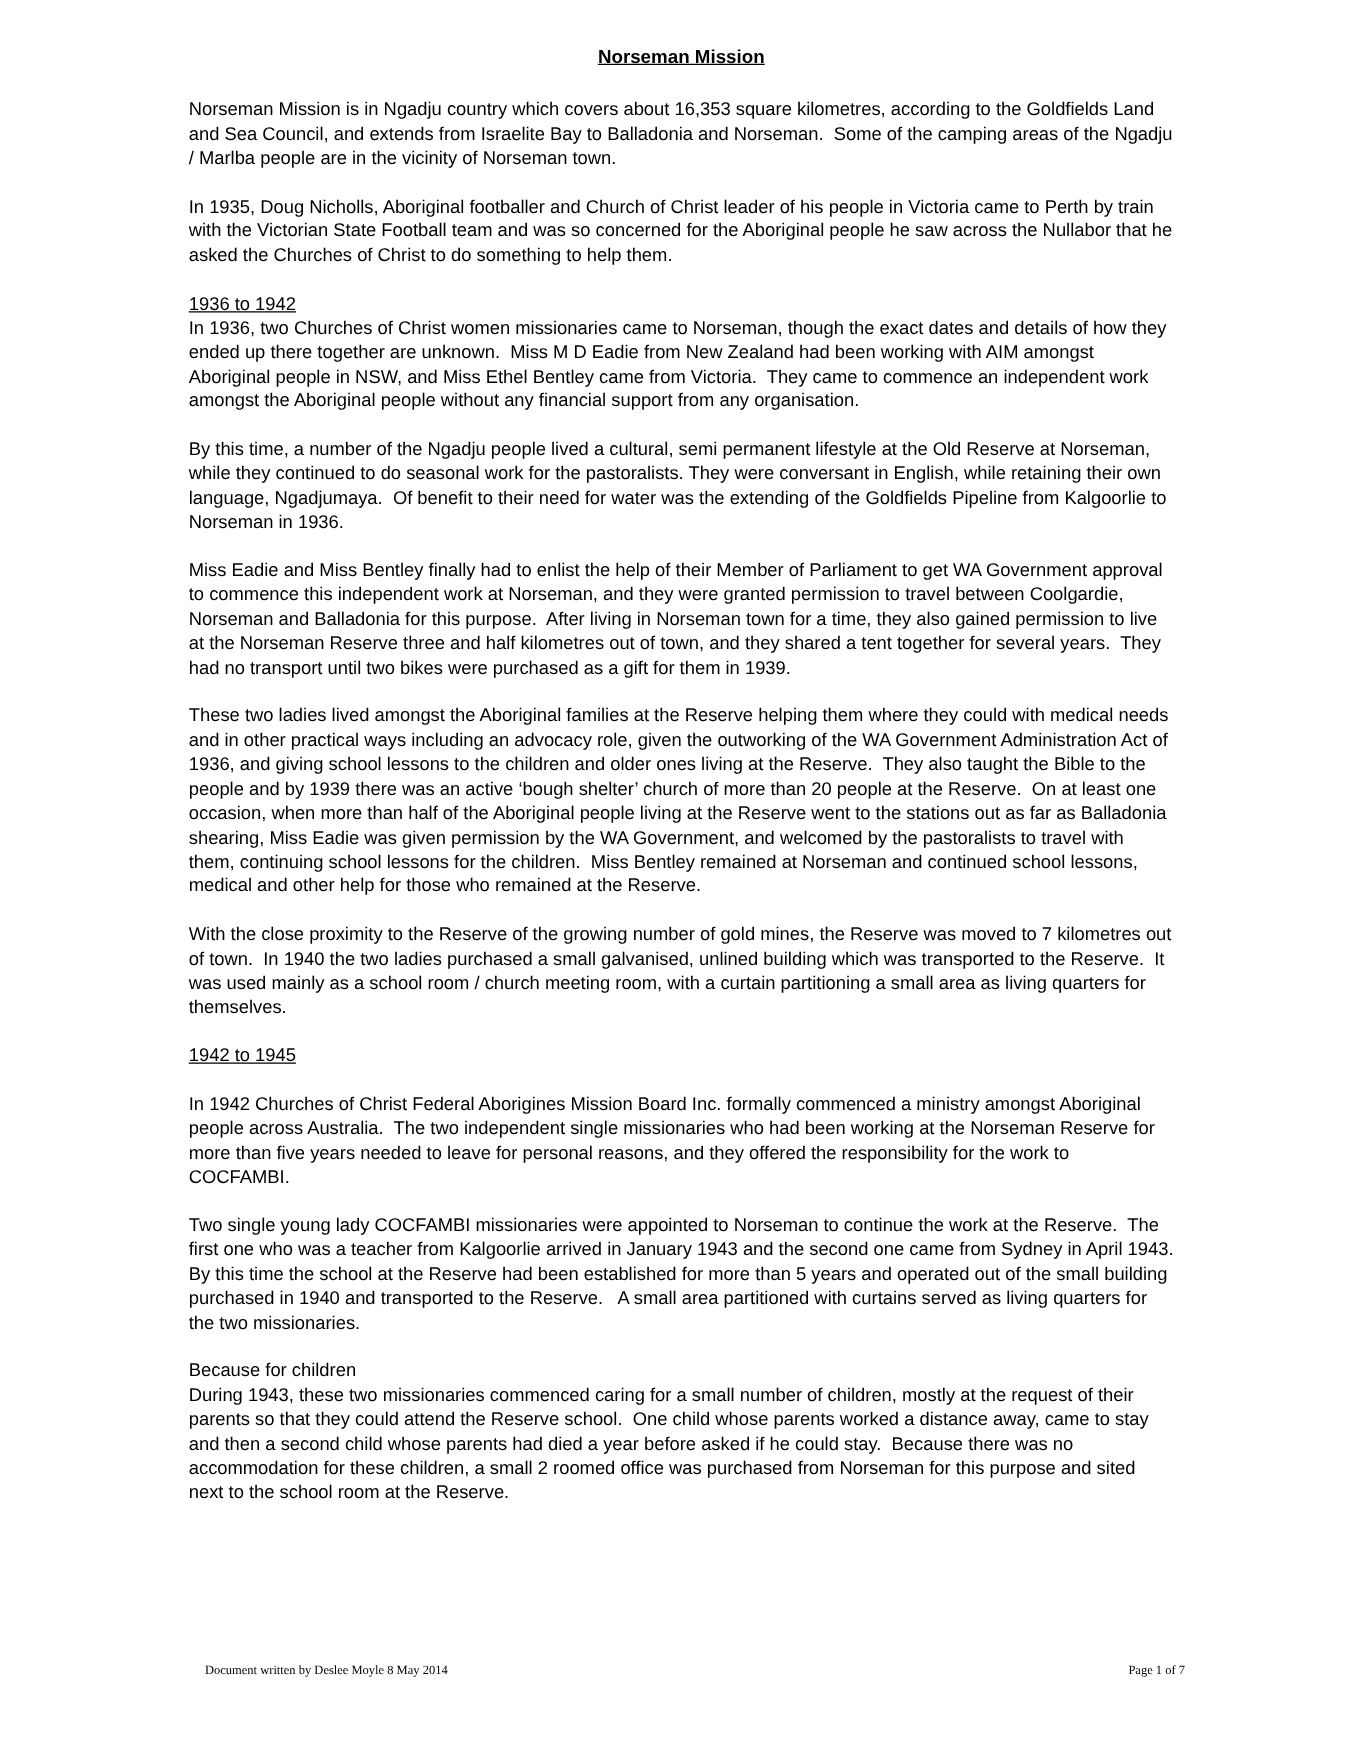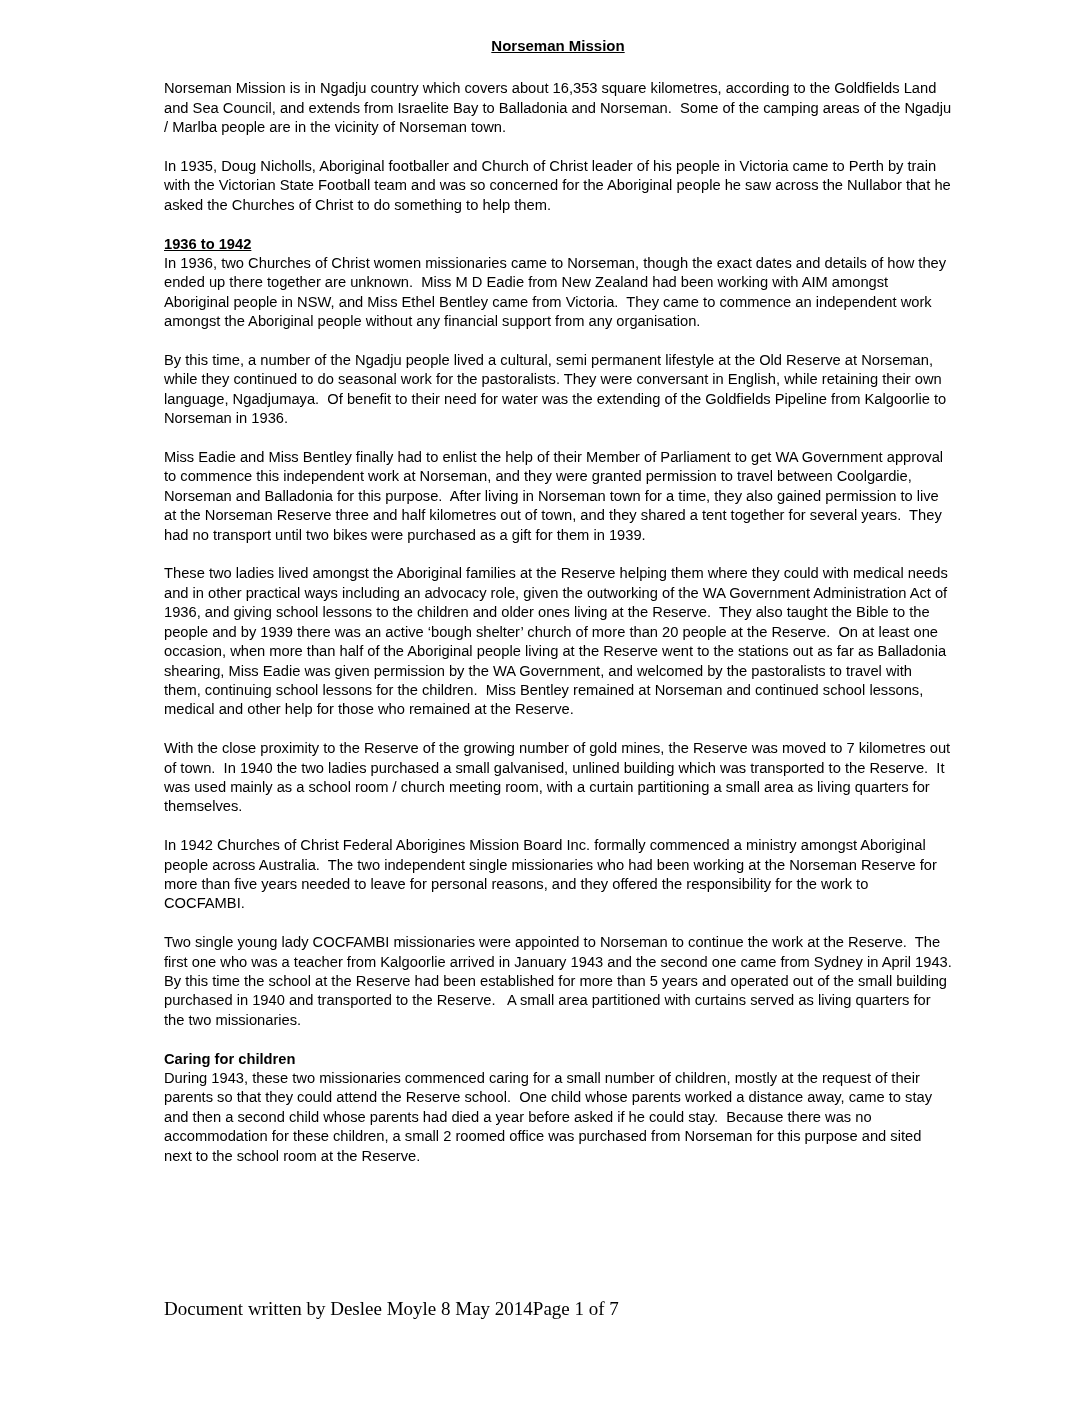--- a/index.html
+++ b/index.html
@@ -11,81 +11,83 @@
     position: relative;
     width: 1088px;
     height: 1408px;
     background: #ffffff;
     color: #000000;
     overflow: hidden;
     font-family: "Liberation Sans", sans-serif;
   }
   .content {
     position: absolute;
-    left: 164px;
+    left: 151px;
     top: 36px;
     width: 788px;
     font-size: 14.7px;
     line-height: 19.4px;
   }
   .doc-title {
     font-size: 15px;
     font-weight: bold;
     text-decoration: underline;
     text-align: center;
     margin: 0 0 24px 0;
     white-space: pre-wrap;
   }
   .para {
     margin: 0 0 19.4px 0;
     white-space: pre-wrap;
   }
   .heading {
-    font-weight: bold;
+    font-weight: normal;
     margin: 0;
     white-space: pre-wrap;
   }
   .heading.underlined {
     text-decoration: underline;
   }
   .heading.spaced-after {
     margin-bottom: 19.4px;
   }
   .page-footer {
     position: absolute;
     left: 164px;
-    top: 1300px;
+    top: 1328px;
     width: 784px;
     display: flex;
+    justify-content: space-between;
     font-family: "Liberation Serif", serif;
-    font-size: 19px;
+    font-size: 10px;
     line-height: 17px;
   }
 </style>
 </head>
 <body>
 
 <div class="page">
   <div class="content">
     <div class="doc-title">Norseman Mission</div>
 
     <div class="para">Norseman Mission is in Ngadju country which covers about 16,353 square kilometres, according to the Goldfields Land and Sea Council, and extends from Israelite Bay to Balladonia and Norseman.  Some of the camping areas of the Ngadju / Marlba people are in the vicinity of Norseman town.</div>
     <div class="para">In 1935, Doug Nicholls, Aboriginal footballer and Church of Christ leader of his people in Victoria came to Perth by train with the Victorian State Football team and was so concerned for the Aboriginal people he saw across the Nullabor that he asked the Churches of Christ to do something to help them.</div>
 
     <div class="heading underlined">1936 to 1942</div>
     <div class="para">In 1936, two Churches of Christ women missionaries came to Norseman, though the exact dates and details of how they ended up there together are unknown.  Miss M D Eadie from New Zealand had been working with AIM amongst Aboriginal people in NSW, and Miss Ethel Bentley came from Victoria.  They came to commence an independent work amongst the Aboriginal people without any financial support from any organisation.</div>
     <div class="para">By this time, a number of the Ngadju people lived a cultural, semi permanent lifestyle at the Old Reserve at Norseman, while they continued to do seasonal work for the pastoralists. They were conversant in English, while retaining their own language, Ngadjumaya.  Of benefit to their need for water was the extending of the Goldfields Pipeline from Kalgoorlie to Norseman in 1936.</div>
     <div class="para">Miss Eadie and Miss Bentley finally had to enlist the help of their Member of Parliament to get WA Government approval to commence this independent work at Norseman, and they were granted permission to travel between Coolgardie, Norseman and Balladonia for this purpose.  After living in Norseman town for a time, they also gained permission to live at the Norseman Reserve three and half kilometres out of town, and they shared a tent together for several years.  They had no transport until two bikes were purchased as a gift for them in 1939.</div>
     <div class="para">These two ladies lived amongst the Aboriginal families at the Reserve helping them where they could with medical needs and in other practical ways including an advocacy role, given the outworking of the WA Government Administration Act of 1936, and giving school lessons to the children and older ones living at the Reserve.  They also taught the Bible to the people and by 1939 there was an active ‘bough shelter’ church of more than 20 people at the Reserve.  On at least one occasion, when more than half of the Aboriginal people living at the Reserve went to the stations out as far as Balladonia shearing, Miss Eadie was given permission by the WA Government, and welcomed by the pastoralists to travel with them, continuing school lessons for the children.  Miss Bentley remained at Norseman and continued school lessons, medical and other help for those who remained at the Reserve.</div>
     <div class="para">With the close proximity to the Reserve of the growing number of gold mines, the Reserve was moved to 7 kilometres out of town.  In 1940 the two ladies purchased a small galvanised, unlined building which was transported to the Reserve.  It was used mainly as a school room / church meeting room, with a curtain partitioning a small area as living quarters for themselves.</div>
 
+    <div class="heading underlined spaced-after">1942 to 1945</div>
     <div class="para">In 1942 Churches of Christ Federal Aborigines Mission Board Inc. formally commenced a ministry amongst Aboriginal people across Australia.  The two independent single missionaries who had been working at the Norseman Reserve for more than five years needed to leave for personal reasons, and they offered the responsibility for the work to COCFAMBI.</div>
     <div class="para">Two single young lady COCFAMBI missionaries were appointed to Norseman to continue the work at the Reserve.  The first one who was a teacher from Kalgoorlie arrived in January 1943 and the second one came from Sydney in April 1943.  By this time the school at the Reserve had been established for more than 5 years and operated out of the small building purchased in 1940 and transported to the Reserve.   A small area partitioned with curtains served as living quarters for the two missionaries.</div>
 
-    <div class="heading">Caring for children</div>
+    <div class="heading">Because for children</div>
     <div class="para">During 1943, these two missionaries commenced caring for a small number of children, mostly at the request of their parents so that they could attend the Reserve school.  One child whose parents worked a distance away, came to stay and then a second child whose parents had died a year before asked if he could stay.  Because there was no accommodation for these children, a small 2 roomed office was purchased from Norseman for this purpose and sited next to the school room at the Reserve.</div>
   </div>
 
   <div class="page-footer">
     <span>Document written by Deslee Moyle 8 May 2014</span>
     <span>Page 1 of 7</span>
   </div>
 </div>
 
 </body></html>

